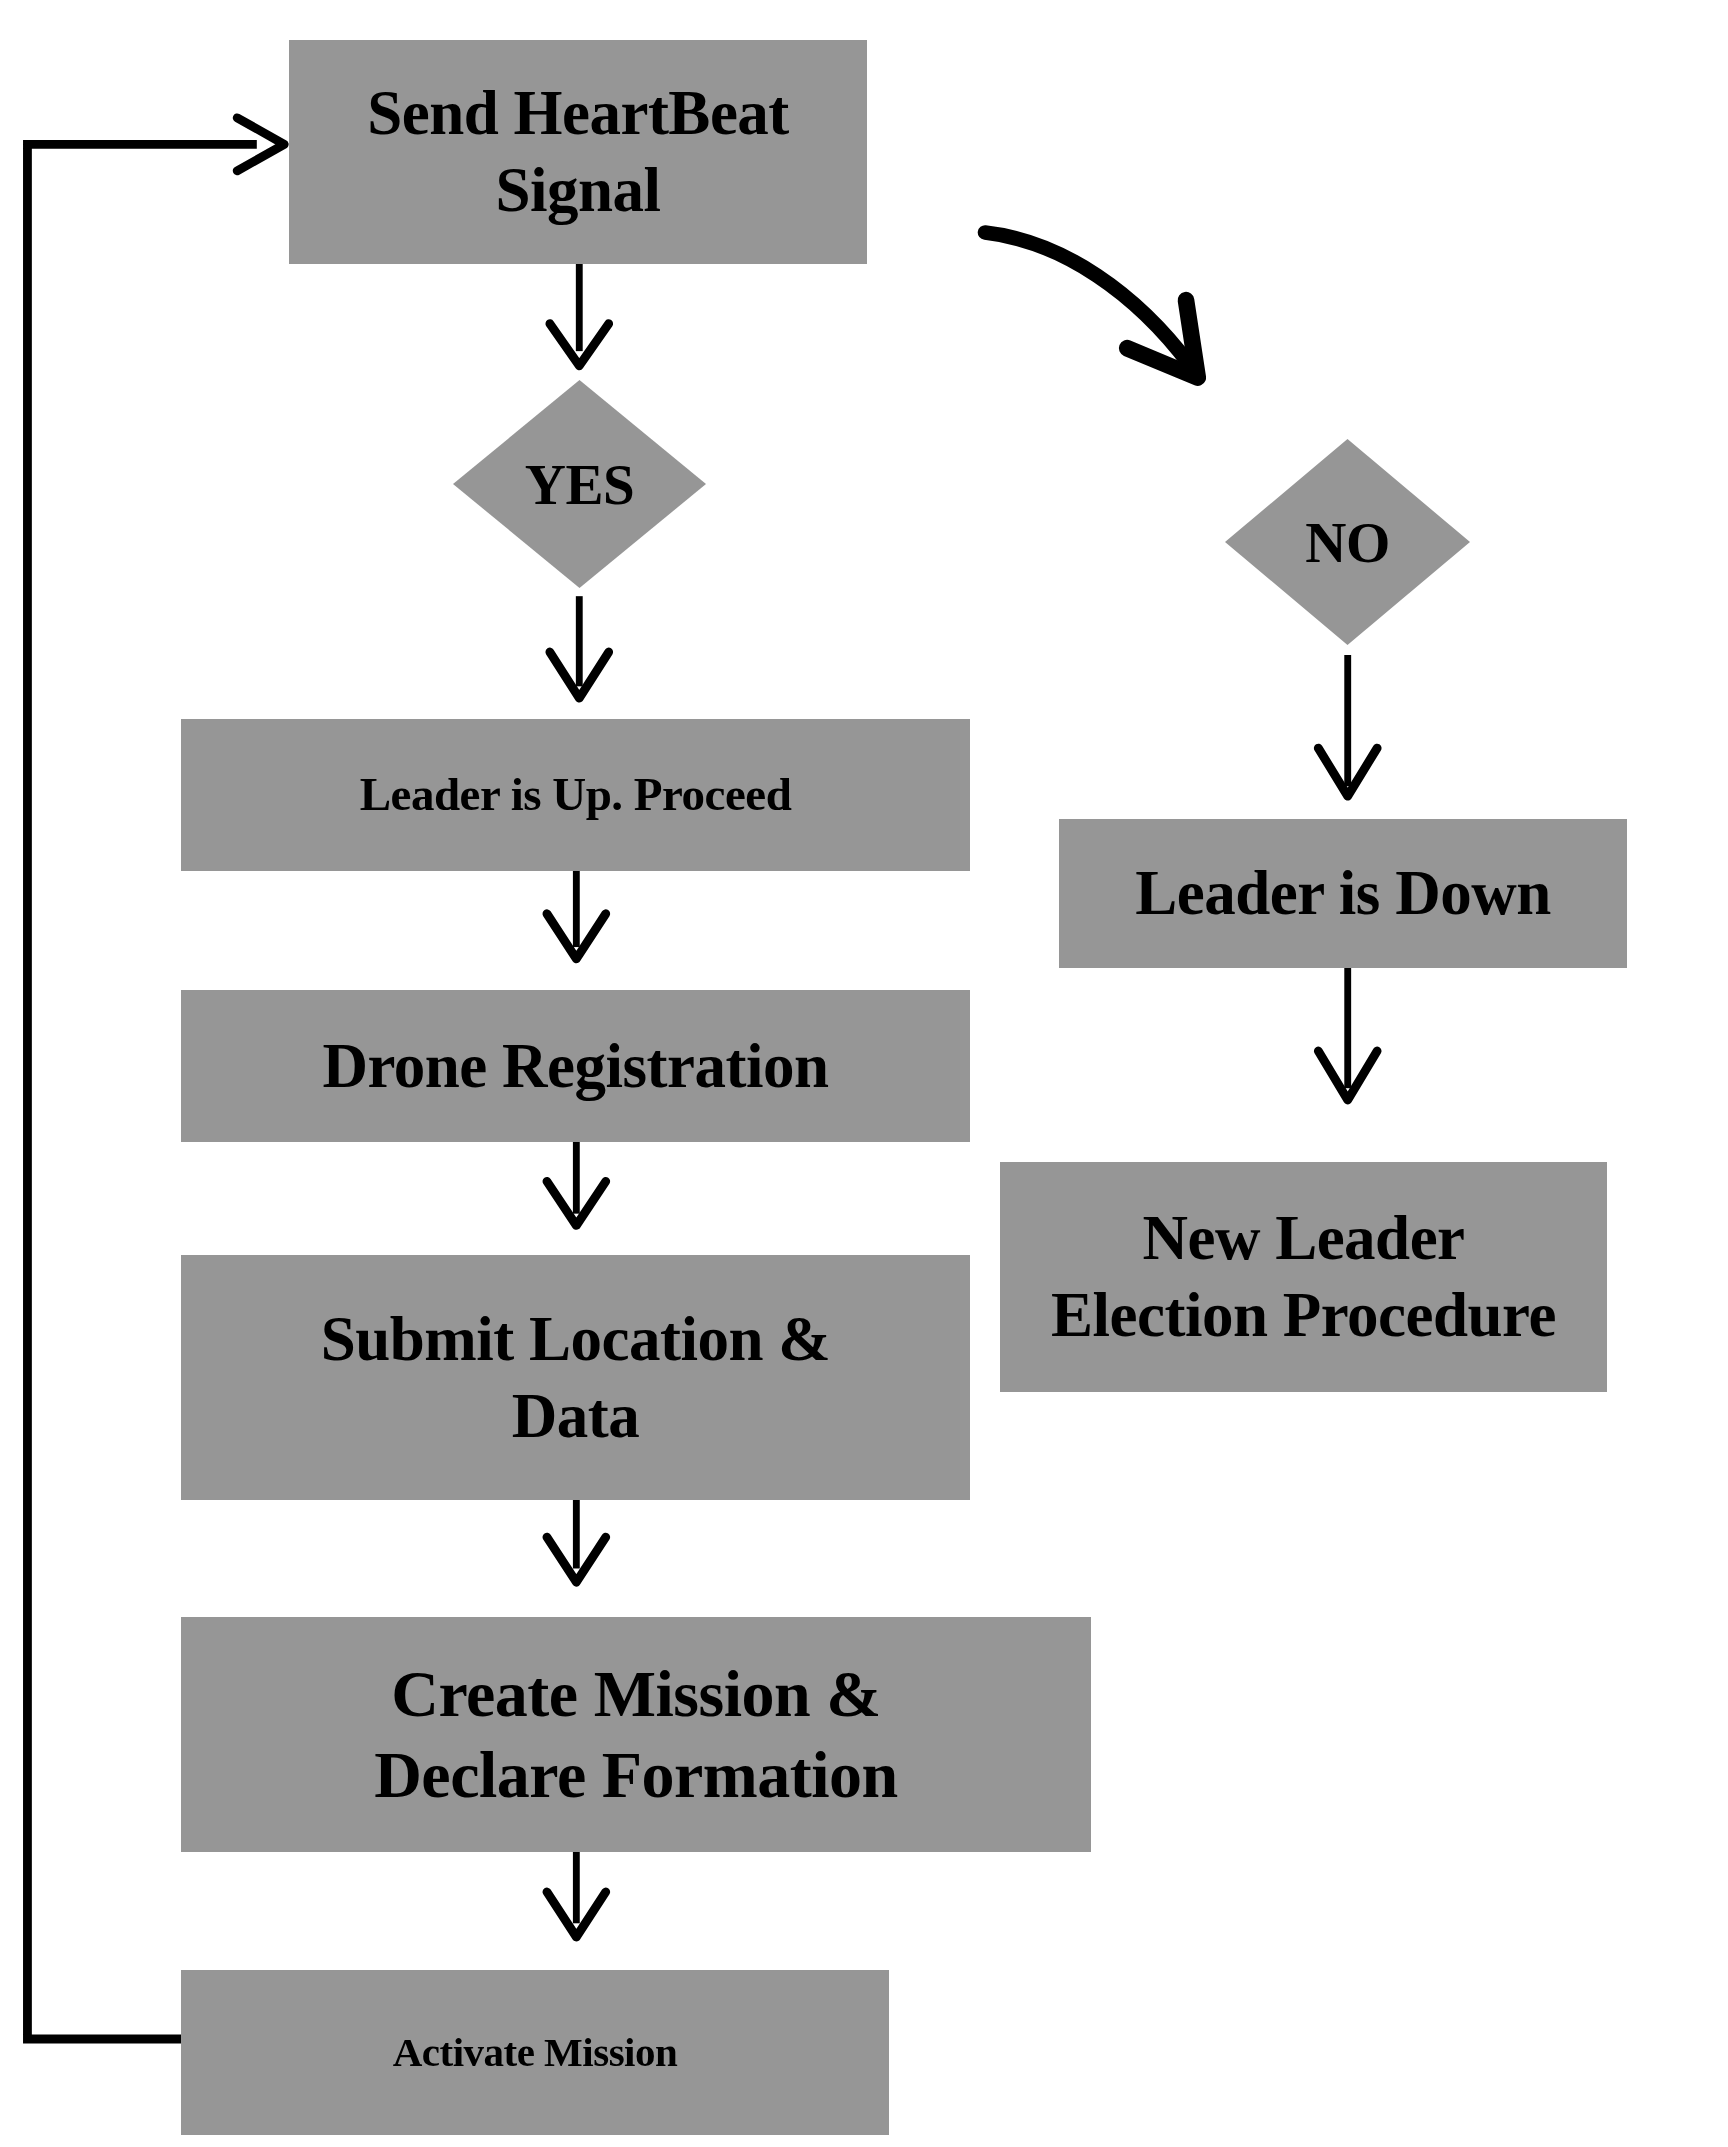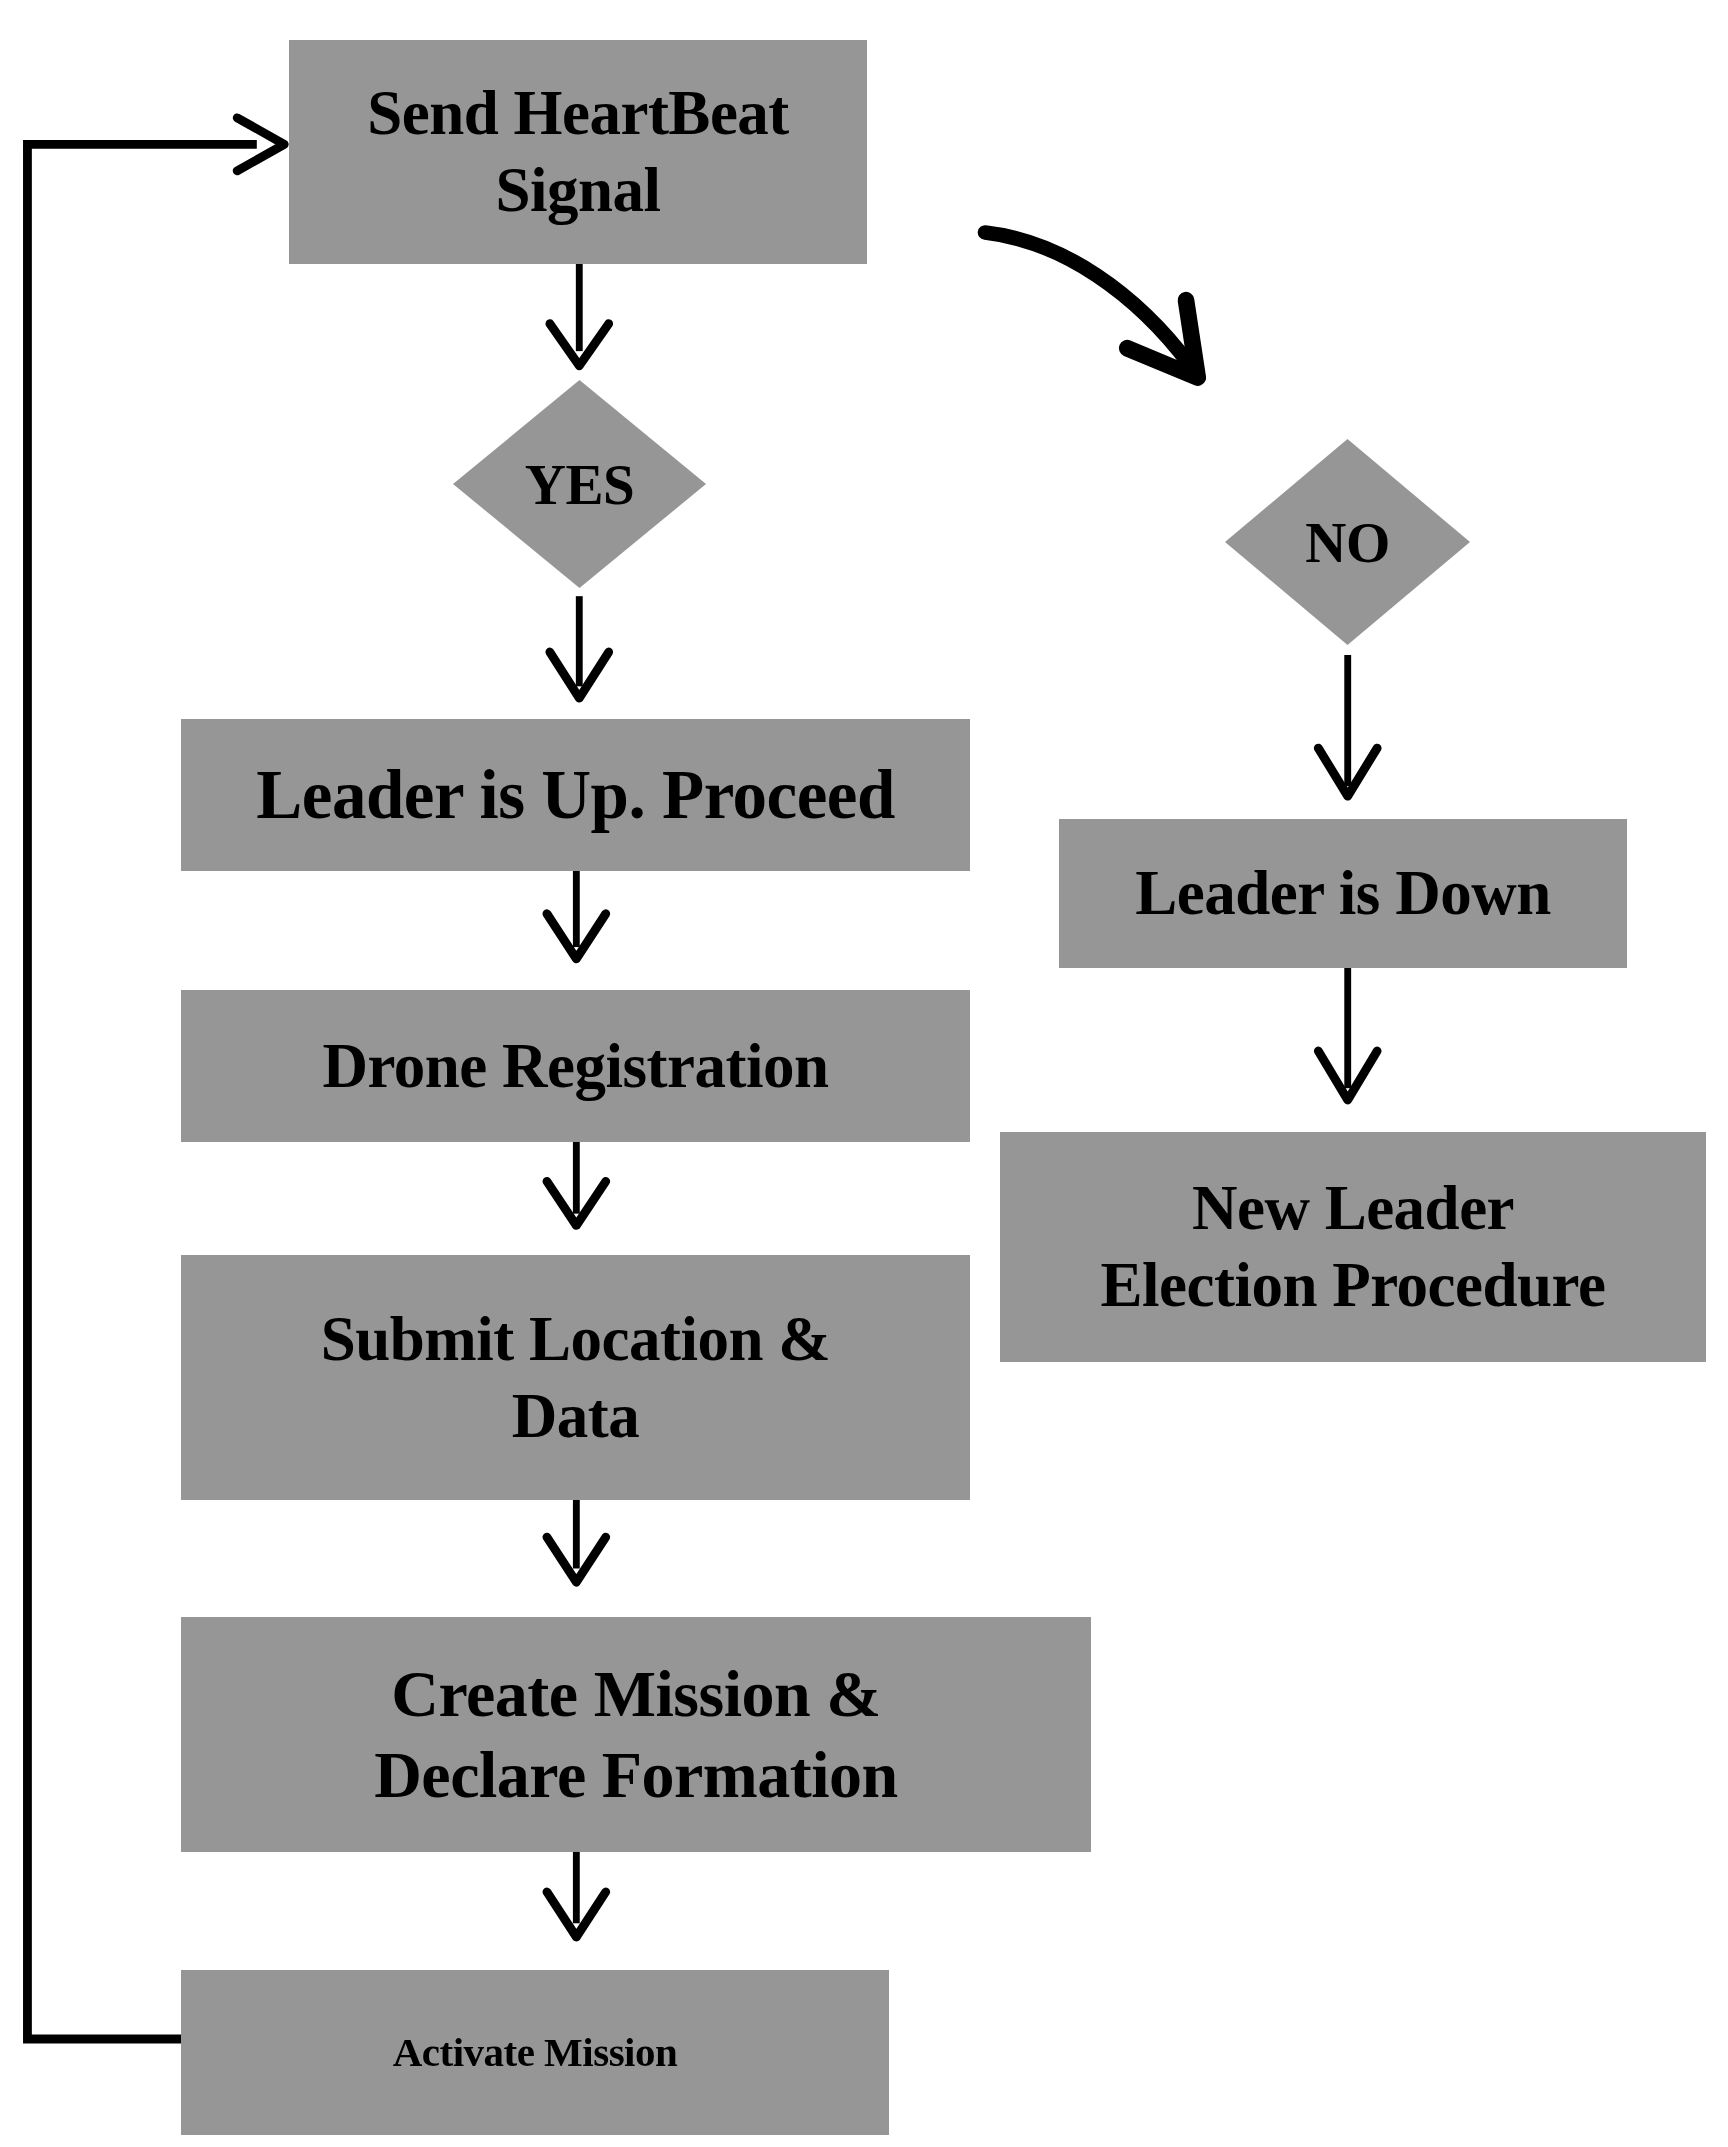--- a/index.html
+++ b/index.html
@@ -126,33 +126,33 @@
   </div>
 
   <div class="diamond" style="left:453px; top:380px; width:253px; height:208px; font-size:57px;">
     <span>YES</span>
   </div>
 
   <div class="diamond" style="left:1225px; top:439px; width:245px; height:206px; font-size:57px;">
     <span>NO</span>
   </div>
 
-  <div class="node" style="left:181px; top:709px; width:789px; height:152px; font-size:69px;">
+  <div class="node" style="left:181px; top:709px; width:789px; height:152px; font-size:47px;">
     <span class="label">Leader is Up. Proceed</span>
   </div>
 
   <div class="node" style="left:1059px; top:809px; width:568px; height:149px; font-size:63px;">
     <span class="label">Leader is Down</span>
   </div>
 
   <div class="node" style="left:181px; top:980px; width:789px; height:152px; font-size:63px;font-family:Liberation Serif, serif;">
     <span class="label">Drone Registration</span>
   </div>
 
-  <div class="node" style="left:1000px; top:1122px; width:706px; height:230px; font-size:63px;">
+  <div class="node" style="left:1000px; top:1152px; width:607px; height:230px; font-size:63px;">
     <span class="label">New Leader<br>Election Procedure</span>
   </div>
 
   <div class="node" style="left:181px; top:1245px; width:789px; height:245px; font-size:63px;">
     <span class="label">Submit Location &amp;<br>Data</span>
   </div>
 
   <div class="node" style="left:181px; top:1607px; width:910px; height:235px; font-size:66px;">
     <span class="label">Create Mission &amp;<br>Declare Formation</span>
   </div>

